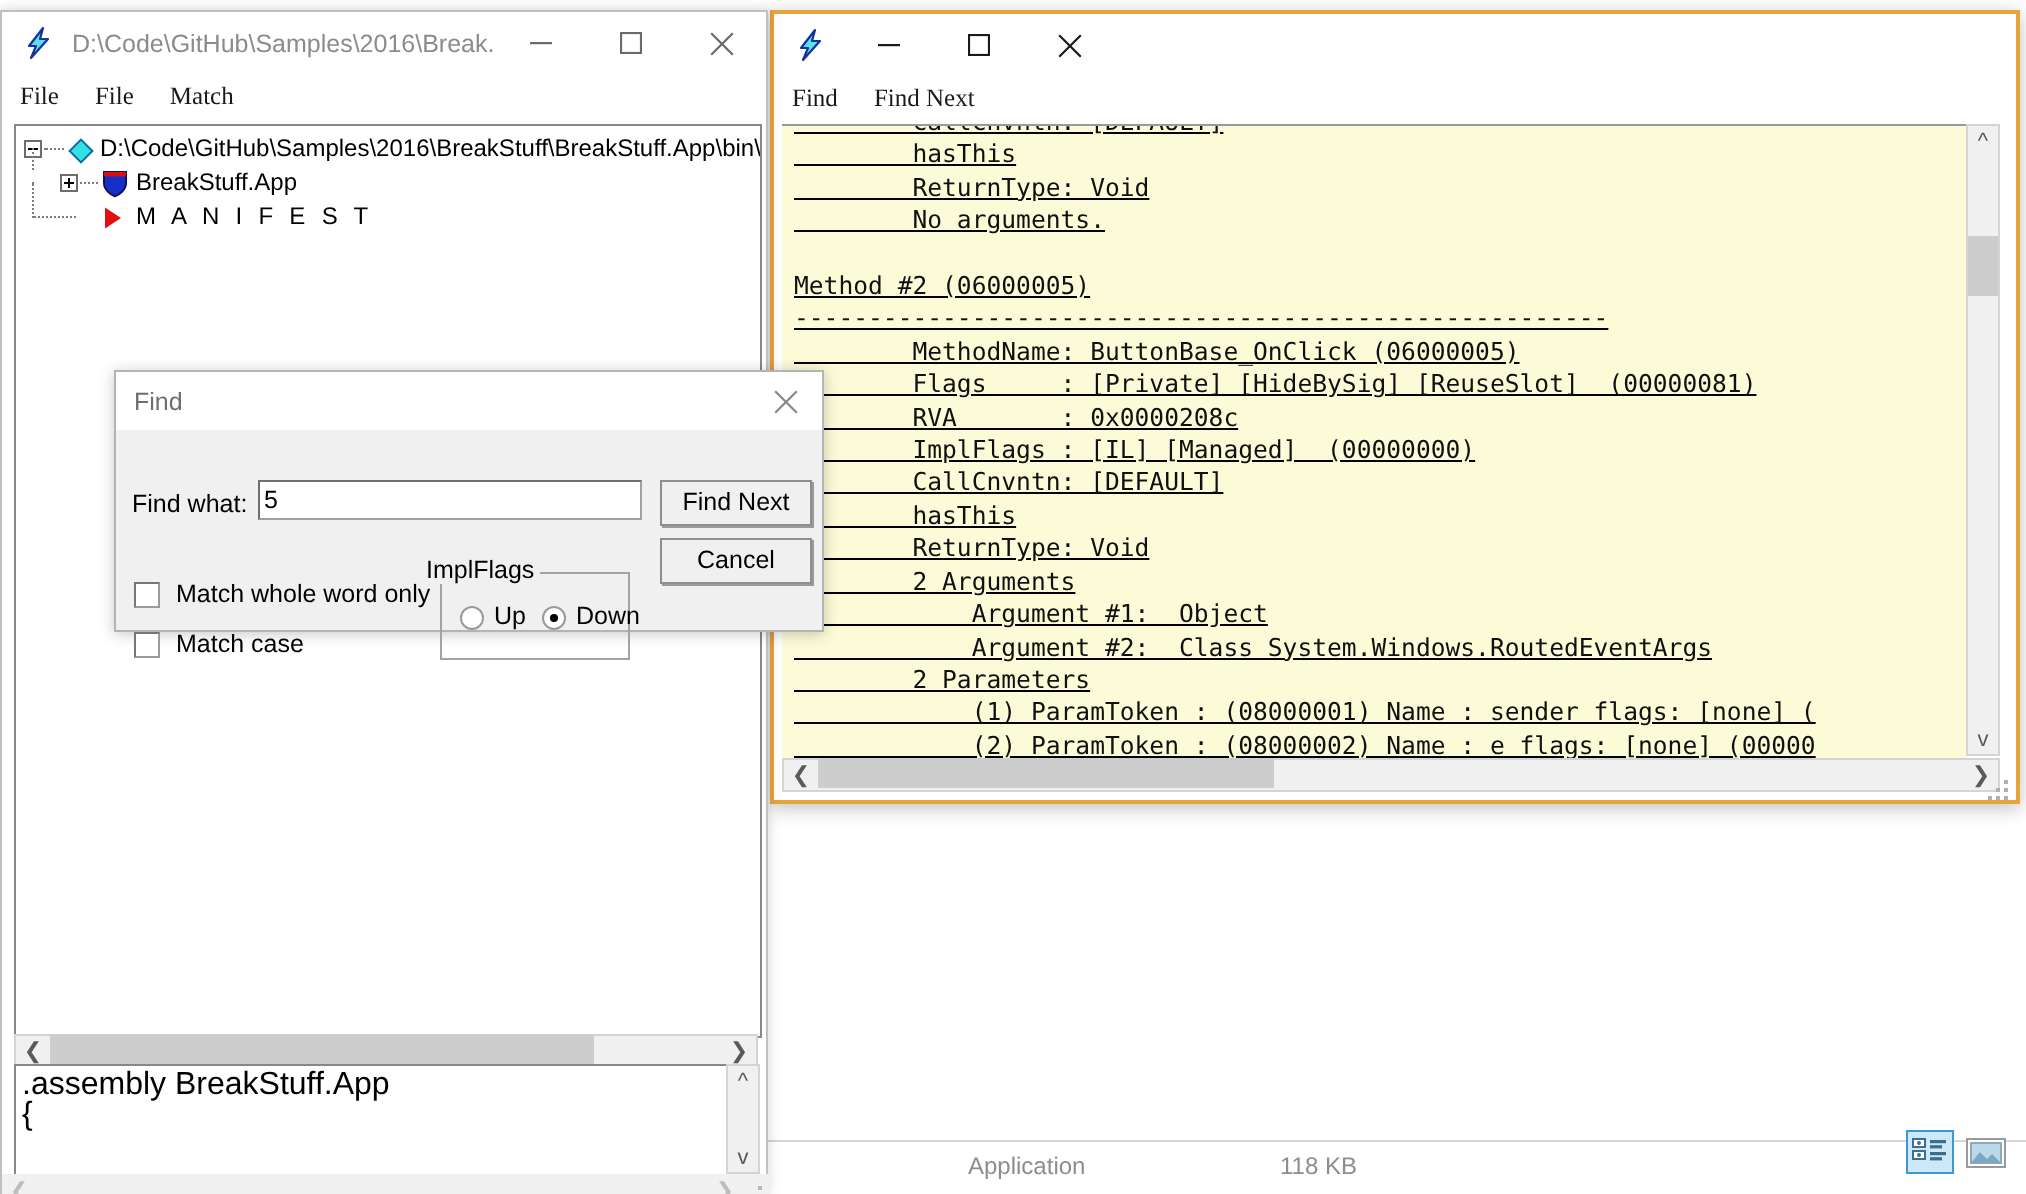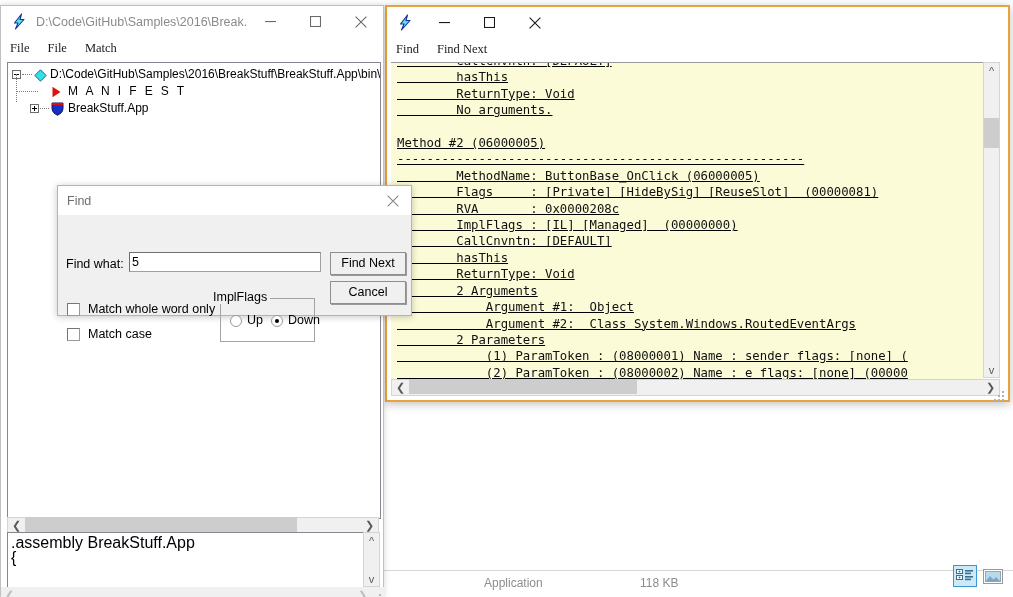--- a/index.html
+++ b/index.html
@@ -120,21 +120,21 @@
     background: #f0f0f0; border: 1px solid #b4b4b4;
     box-shadow: 0 1px 7px rgba(0,0,0,0.22);
     box-sizing: border-box;
   }
   #find-dlg .dlg-title {
     height: 29px; background: #ffffff; display: flex; align-items: center;
     border-bottom: 1px solid #f0f0f0;
   }
   #find-dlg .dlg-caption { margin-left: 9px; font-size: 12.5px; color: #6e6e6e; flex: 1 1 auto; }
   #find-dlg .dlg-close { width: 36px; height: 29px; display: flex; align-items: center; justify-content: center; }
-  .dlg-body { position: relative; height: 100px; margin-top: 12px; }
+  .dlg-body { position: relative; height: 100px; }
   .fld-label { position: absolute; left: 8px; top: 29px; font-size: 12.5px; color: #000; }
   .fld-input {
     position: absolute; left: 71px; top: 24px; width: 192px; height: 20px;
     box-sizing: border-box; background: #fff;
     border: 1px solid #a0a0a0; border-top-color: #6f6f6f; border-left-color: #6f6f6f;
     font-size: 12.5px; color: #000; padding: 1px 2px; line-height: 17px;
     font-family: "Liberation Sans", sans-serif;
   }
   .btn {
     position: absolute; box-sizing: border-box; width: 76px; height: 23px;
@@ -350,41 +350,41 @@
           <span class="dots" style="left:14px; top:8px; width:10px;"></span>
           <span style="position:absolute; left:26px; top:3px;">
             <svg width="13" height="13" viewBox="0 0 13 13">
               <path d="M6.5 0.8 L12.2 6.5 L6.5 12.2 L0.8 6.5 Z" fill="#35e0e0" stroke="#0a6aa8" stroke-width="1"></path>
             </svg>
           </span>
           <span class="lbl" style="left:42px; top:0px;">D:\Code\GitHub\Samples\2016\BreakStuff\BreakStuff.App\bin\Release</span>
         </div>
 
         <div class="tnode" style="height:17px;">
-          <span class="vdots" style="left:8px; top:-9px; height:18px;"></span>
-          <span class="dots" style="left:8px; top:8px; width:22px;"></span>
-          <span style="position:absolute; left:43px; top:3px;">
-            <svg width="11" height="12" viewBox="0 0 11 12">
-              <path d="M1.5 0.8 L9.5 6 L1.5 11.2 Z" fill="#e01010"></path>
-            </svg>
-          </span>
-          <span class="lbl" style="left:60px; top:0px; letter-spacing:2.4px;">M A N I F E S T</span>
-        </div>
-
-        <div class="tnode" style="height:17px;">
           <span class="vdots" style="left:8px; top:-9px; height:11px;"></span>
           <span class="plusbox plus" style="left:22px; top:4px;"></span>
           <span class="dots" style="left:32px; top:8px; width:9px;"></span>
           <span style="position:absolute; left:43px; top:2px;">
             <svg width="13" height="14" viewBox="0 0 13 14">
               <path d="M1 1 H12 V6.5 C12 10 8.5 12.5 6.5 13.2 C4.5 12.5 1 10 1 6.5 Z" fill="#1530c8" stroke="#101060" stroke-width="1"></path>
               <path d="M1 1 H12 V3.2 H1 Z" fill="#d81010"></path>
             </svg>
           </span>
           <span class="lbl" style="left:60px; top:0px;">BreakStuff.App</span>
+        </div>
+
+        <div class="tnode" style="height:17px;">
+          <span class="vdots" style="left:8px; top:-9px; height:18px;"></span>
+          <span class="dots" style="left:8px; top:8px; width:22px;"></span>
+          <span style="position:absolute; left:43px; top:3px;">
+            <svg width="11" height="12" viewBox="0 0 11 12">
+              <path d="M1.5 0.8 L9.5 6 L1.5 11.2 Z" fill="#e01010"></path>
+            </svg>
+          </span>
+          <span class="lbl" style="left:60px; top:0px; letter-spacing:2.4px;">M A N I F E S T</span>
         </div>
 
       </div>
     </div>
 
     <div class="hscroll" style="left:6px; top:511px; width:372px;">
       <div class="arr">❮</div>
       <div class="track">
         <div class="thumb" style="left:0px; width:272px;"></div>
       </div>

